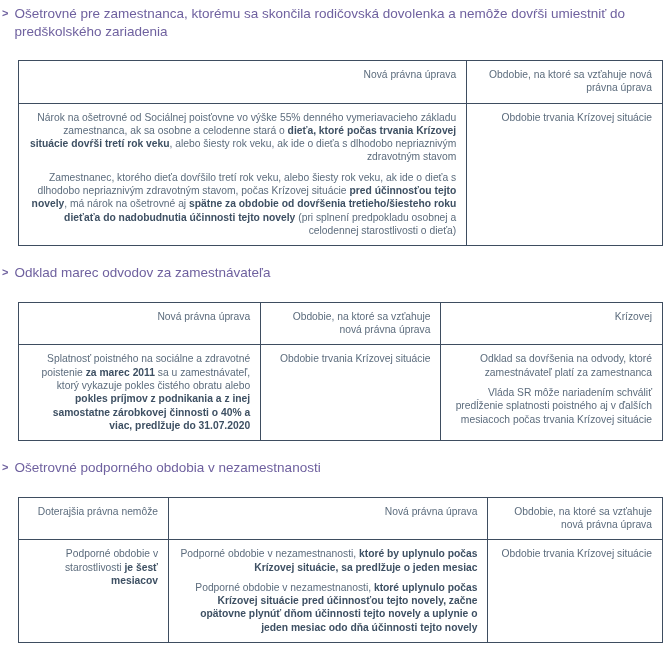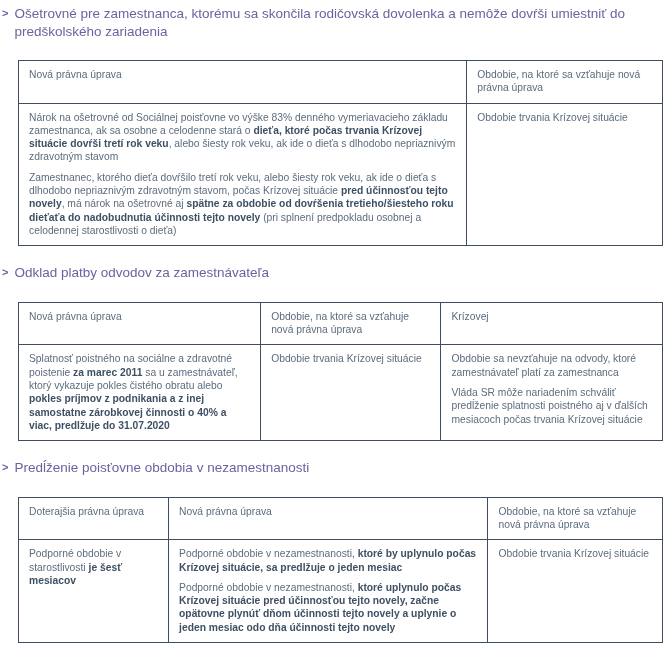--- a/index.html
+++ b/index.html
@@ -44,21 +44,21 @@
     table-layout: fixed;
   }
   .doc-table th,
   .doc-table td {
     border: 1px solid #3e4d60;
     padding: 7px 10px 8px 10px;
     font-size: 10.3px;
     line-height: 13.3px;
     color: #5c6c7d;
     font-weight: 400;
-    text-align: left;
+    text-align: right;
     vertical-align: top;
   }
   .doc-table td p {
     margin: 0 0 7px 0;
   }
   .doc-table td p:last-child {
     margin-bottom: 0;
   }
   .seg-bold {
     font-weight: 700;
@@ -81,34 +81,34 @@
         </colgroup>
         <thead>
           <tr>
             <th>Nová právna úprava</th>
             <th>Obdobie, na ktoré sa vzťahuje nová právna úprava</th>
           </tr>
         </thead>
         <tbody>
           <tr>
             <td>
-              <p><span>Nárok na ošetrovné od Sociálnej poisťovne vo výške 83% denného vymeriavacieho základu zamestnanca, ak sa osobne a celodenne stará o </span><span class="seg-bold">dieťa, ktoré počas trvania Krízovej situácie dovŕši tretí rok veku</span><span>, alebo šiesty rok veku, ak ide o dieťa s dlhodobo nepriaznivým zdravotným stavom</span></p>
+              <p><span>Nárok na ošetrovné od Sociálnej poisťovne vo výške 55% denného vymeriavacieho základu zamestnanca, ak sa osobne a celodenne stará o </span><span class="seg-bold">dieťa, ktoré počas trvania Krízovej situácie dovŕši tretí rok veku</span><span>, alebo šiesty rok veku, ak ide o dieťa s dlhodobo nepriaznivým zdravotným stavom</span></p>
               <p><span>Zamestnanec, ktorého dieťa dovŕšilo tretí rok veku, alebo šiesty rok veku, ak ide o dieťa s dlhodobo nepriaznivým zdravotným stavom, počas Krízovej situácie </span><span class="seg-bold">pred účinnosťou tejto novely</span><span>, má nárok na ošetrovné aj </span><span class="seg-bold">spätne za obdobie od dovŕšenia tretieho/šiesteho roku dieťaťa do nadobudnutia účinnosti tejto novely</span><span> (pri splnení predpokladu osobnej a celodennej starostlivosti o dieťa)</span></p>
             </td>
             <td>
               <p><span>Obdobie trvania Krízovej situácie</span></p>
             </td>
           </tr>
         </tbody>
       </table>
     </section>
     <section class="section">
       <h2 class="section-title">
         <span class="marker">&gt;</span>
-        <span>Odklad platby odvodov za zamestnávateľa</span>
+        <span>Odklad marec odvodov za zamestnávateľa</span>
       </h2>
       <table class="doc-table">
         <colgroup>
           <col style="width: 37.6%;">
           <col style="width: 28%;">
           <col style="width: 34.4%;">
         </colgroup>
         <thead>
           <tr>
             <th>Nová právna úprava</th>
@@ -118,41 +118,41 @@
         </thead>
         <tbody>
           <tr>
             <td>
               <p><span>Splatnosť poistného na sociálne a zdravotné poistenie </span><span class="seg-bold">za marec 2011</span><span> sa u zamestnávateľ, ktorý vykazuje pokles čistého obratu alebo </span><span class="seg-bold">pokles príjmov z podnikania a z inej samostatne zárobkovej činnosti o 40% a viac, predlžuje do 31.07.2020</span></p>
             </td>
             <td>
               <p><span>Obdobie trvania Krízovej situácie</span></p>
             </td>
             <td>
-              <p><span>Obdobie sa nevzťahuje na odvody, ktoré zamestnávateľ platí za zamestnanca</span></p>
+              <p><span>Odklad sa dovŕšenia na odvody, ktoré zamestnávateľ platí za zamestnanca</span></p>
               <p><span>Vláda SR môže nariadením schváliť predĺženie splatnosti poistného aj v ďalších mesiacoch počas trvania Krízovej situácie</span></p>
             </td>
           </tr>
         </tbody>
       </table>
     </section>
     <section class="section">
       <h2 class="section-title">
         <span class="marker">&gt;</span>
-        <span>Predĺženie poisťovne obdobia v nezamestnanosti</span>
+        <span>Ošetrovné podporného obdobia v nezamestnanosti</span>
       </h2>
       <table class="doc-table">
         <colgroup>
           <col style="width: 23.3%;">
           <col style="width: 49.6%;">
           <col style="width: 27.1%;">
         </colgroup>
         <thead>
           <tr>
-            <th>Doterajšia právna úprava</th>
+            <th>Doterajšia právna nemôže</th>
             <th>Nová právna úprava</th>
             <th>Obdobie, na ktoré sa vzťahuje nová právna úprava</th>
           </tr>
         </thead>
         <tbody>
           <tr>
             <td>
               <p><span>Podporné obdobie v starostlivosti </span><span class="seg-bold">je šesť mesiacov</span></p>
             </td>
             <td>

